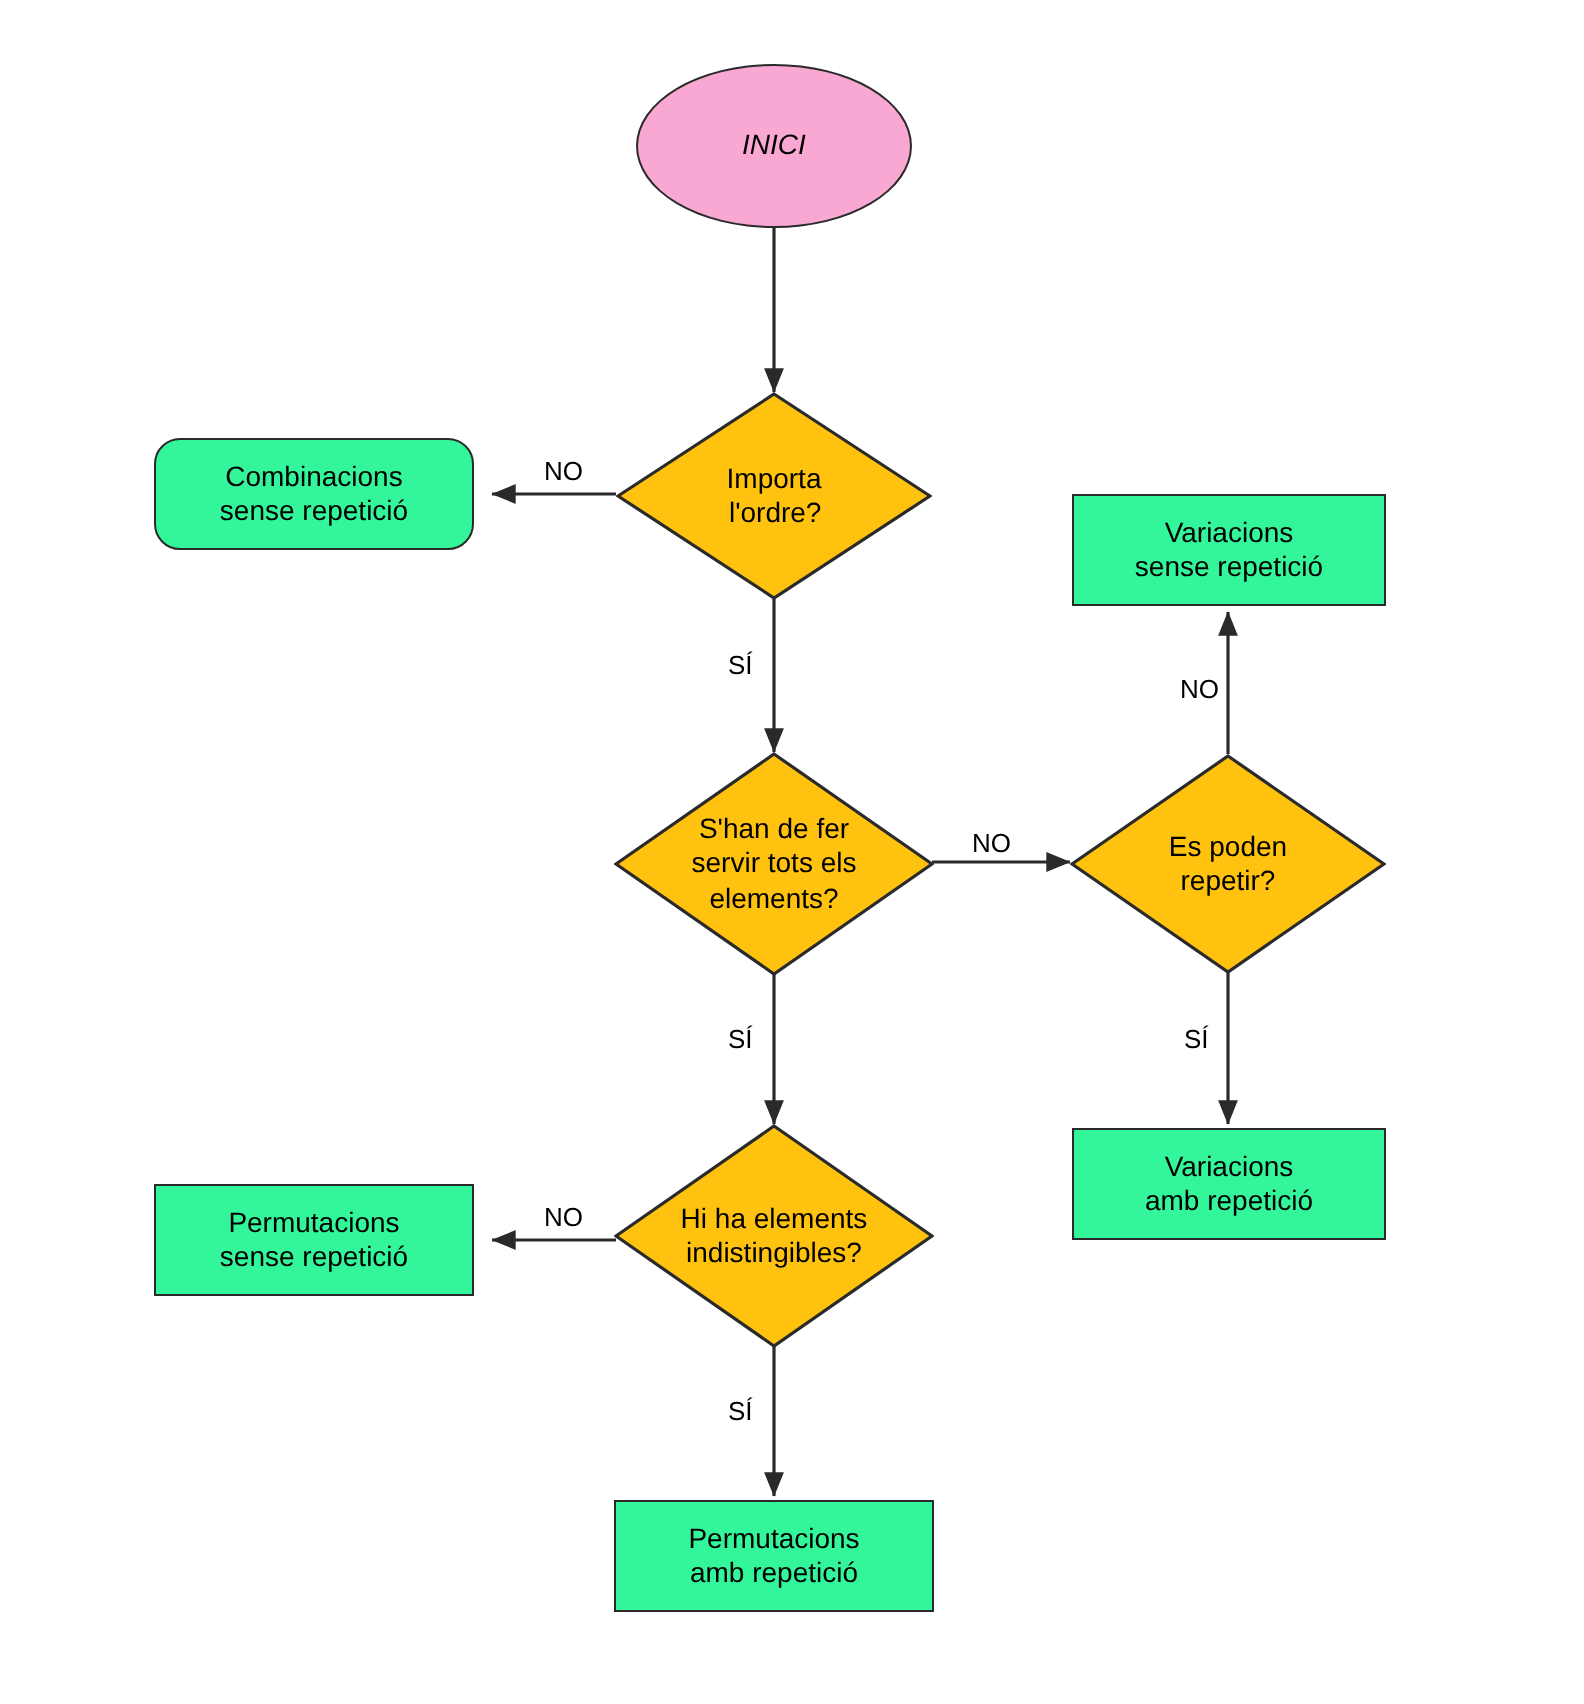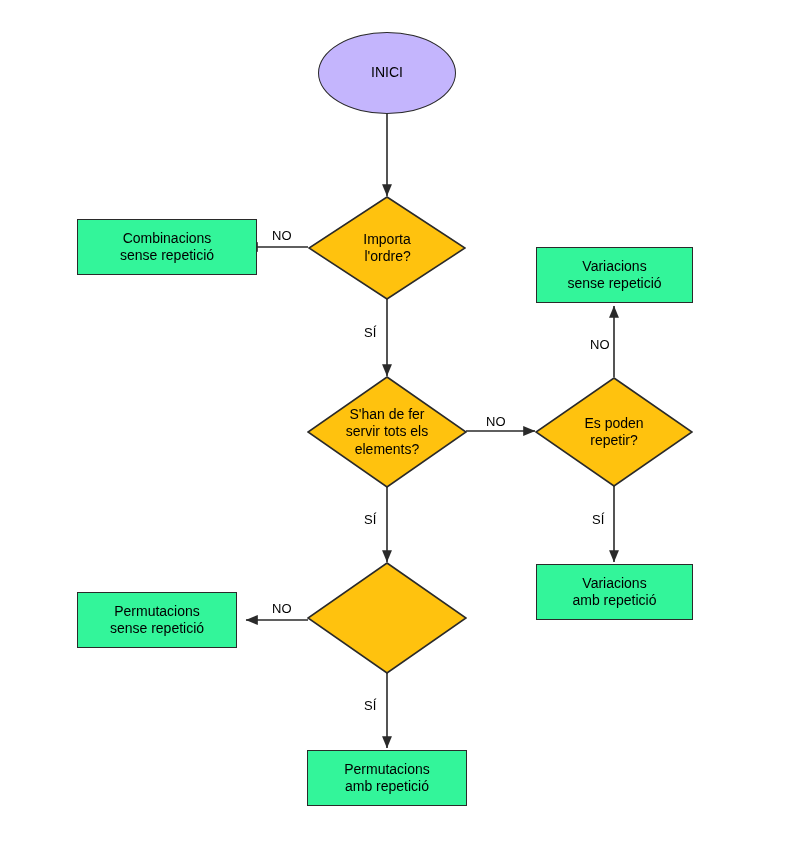--- a/index.html
+++ b/index.html
@@ -31,22 +31,23 @@
     align-items: center;
     justify-content: center;
     text-align: center;
     color: #000000;
     font-size: 14px;
     line-height: 1.25;
     white-space: pre-line;
   }
   .node-terminal {
     border-radius: 50%;
-    background: #c4b5fd;
+    background: #f9a8d4;
     border: 1.2px solid #2a2a2a;
+    font-style: italic;
   }
   .node-process {
     background: #33F59A;
     border: 1.2px solid #2a2a2a;
   }
   .node-decision {
     background: transparent;
     border: none;
   }
   .node-decision .diamond-shape {
@@ -104,21 +105,21 @@
   </div>
 
   <div class="node node-decision" style="left:308px; top:196px; width:158px; height:104px;text-align:right;">
     <svg class="diamond-shape" viewBox="0 0 158 104" preserveAspectRatio="none">
       <polygon points="79,1 157,52 79,103 1,52" fill="#FFC20E" stroke="#2a2a2a" stroke-width="1.6"></polygon>
     </svg>
     <span class="diamond-label">Importa
 l'ordre?</span>
   </div>
 
-  <div class="node node-process" style="left:77px; top:219px; width:180px; height:56px;">
+  <div class="node node-process" style="left:77px; top:219px; width:160px; height:56px;border-radius:13px;">
     <span>Combinacions
 sense repetició</span>
   </div>
 
   <div class="node node-decision" style="left:307px; top:376px; width:160px; height:112px;">
     <svg class="diamond-shape" viewBox="0 0 160 112" preserveAspectRatio="none">
       <polygon points="80,1 159,56 80,111 1,56" fill="#FFC20E" stroke="#2a2a2a" stroke-width="1.6"></polygon>
     </svg>
     <span class="diamond-label">S'han de fer
 servir tots els
@@ -140,20 +141,22 @@
 
   <div class="node node-process" style="left:536px; top:564px; width:157px; height:56px;">
     <span>Variacions
 amb repetició</span>
   </div>
 
   <div class="node node-decision" style="left:307px; top:562px; width:160px; height:112px;">
     <svg class="diamond-shape" viewBox="0 0 160 112" preserveAspectRatio="none">
       <polygon points="80,1 159,56 80,111 1,56" fill="#FFC20E" stroke="#2a2a2a" stroke-width="1.6"></polygon>
     </svg>
+    <span class="diamond-label">Hi ha elements
+indistingibles?</span>
   </div>
 
   <div class="node node-process" style="left:77px; top:592px; width:160px; height:56px;">
     <span>Permutacions
 sense repetició</span>
   </div>
 
   <div class="node node-process" style="left:307px; top:750px; width:160px; height:56px;">
     <span>Permutacions
 amb repetició</span>

